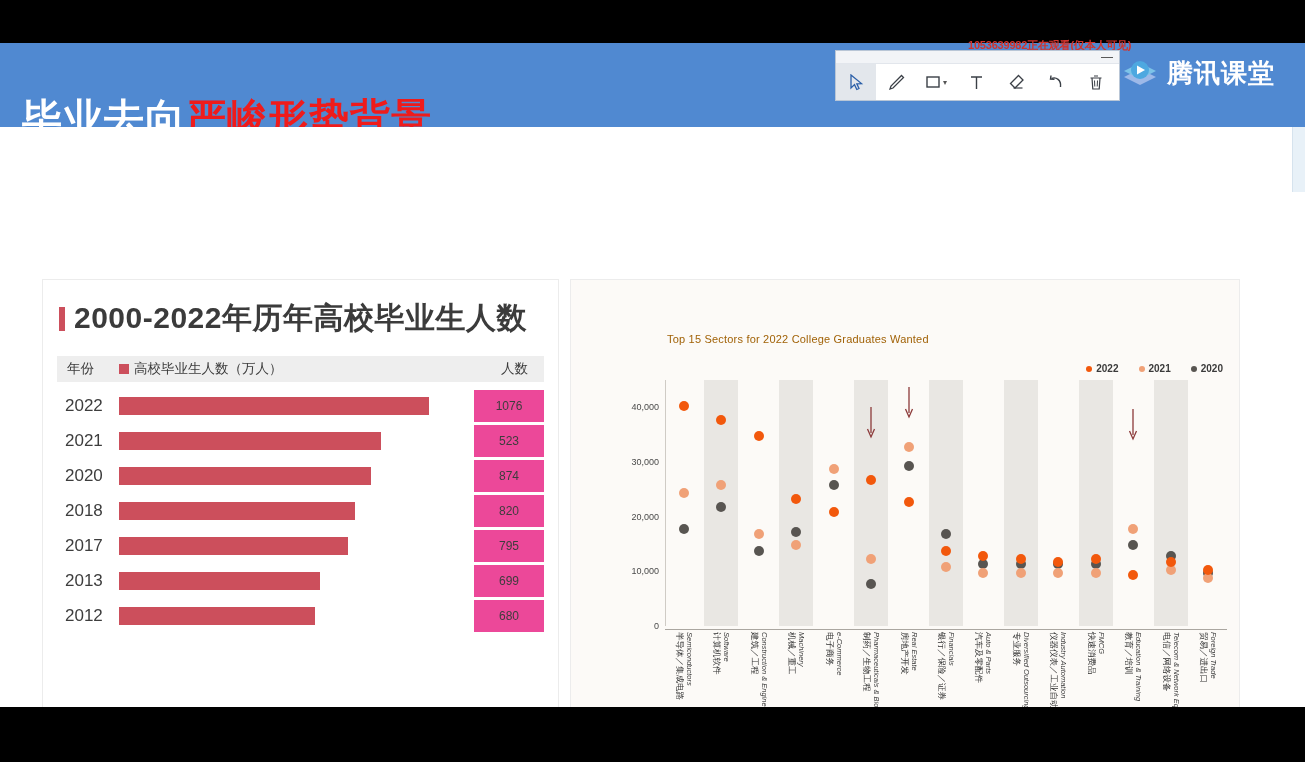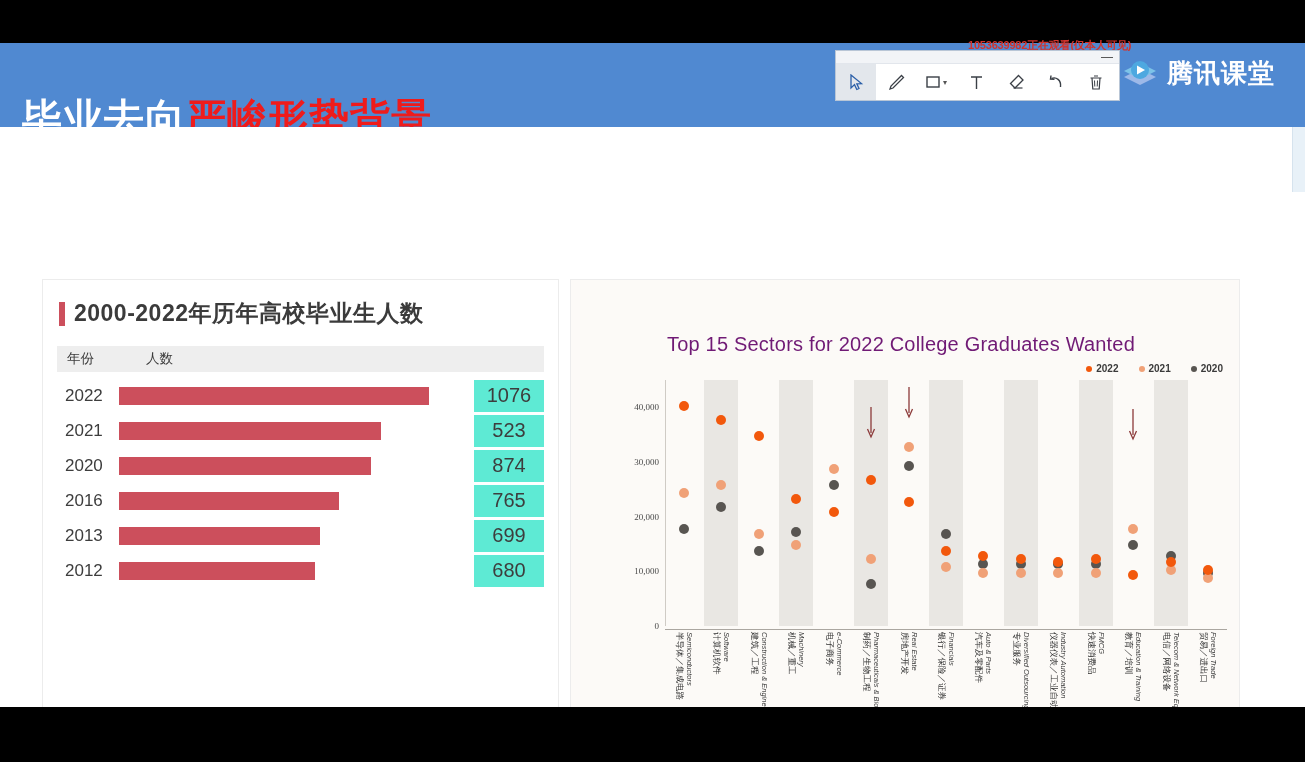--- a/index.html
+++ b/index.html
@@ -85,71 +85,71 @@
   }
 
   
   .card-left {
     position:absolute; left:42px; top:152px; width:517px; height:555px;
     background:#ffffff; border:1px solid #ececec;
     overflow:hidden;
   }
   .left-head { display:flex; align-items:center; margin:18px 0 0 16px; }
   .red-tick { width:6px; height:24px; background:#cc4f5c; margin-right:9px; }
-  .left-title { font-size:23px; font-weight:700; color:#3b3b3b; letter-spacing:.5px; }
+  .left-title { font-size:30px; font-weight:700; color:#3b3b3b; letter-spacing:.5px; }
 
   .tbl-header {
     margin:17px 14px 0 14px; height:26px; background:#eeeeee;
     display:flex; align-items:center; font-size:13.5px; color:#3b3b3b;
   }
   .th-year { width:62px; padding-left:10px; }
   .th-legend { flex:1; display:flex; align-items:center; gap:5px; }
   .legend-sq { width:10px; height:10px; background:#cc4f5c; display:inline-block; }
   .th-count { width:70px; text-align:right; padding-right:16px; }
 
   .rows { margin:6px 14px 0 14px; }
   .row {
     height:35px; display:flex; align-items:center;
   }
   .r-year { width:62px; padding-left:8px; font-size:17px; color:#3d3d3d; }
   .r-barwrap { flex:1; height:35px; display:flex; align-items:center; padding-right:8px; }
   .r-bar { height:18px; background:#cc4f5c; }
   .r-val {
-    width:70px; height:32px; background:#5eead4; font-size:20px; color:#3d3d3d;
+    width:70px; height:32px; background:#ec4899; font-size:12px; color:#3d3d3d;
     display:flex; align-items:center; justify-content:center;
   }
 
   
   .card-right {
     position:absolute; left:570px; top:152px; width:670px; height:555px;
     background:#fcfaf7; border:1px solid #ececec; overflow:hidden;
   }
   .dp-title-cn {
     position:absolute; left:96px; top:22px; font-size:23px; font-weight:700;
     color:#2c2c2c; white-space:nowrap; letter-spacing:1px;
   }
   .dp-title-en {
-    position:absolute; left:96px; top:53px; font-size:20px; color:#701a75;
+    position:absolute; left:96px; top:53px; font-size:11px; color:#a16207;
     white-space:nowrap; letter-spacing:.2px;
   }
   .dp-legend {
     position:absolute; right:16px; top:83px; display:flex; gap:20px; align-items:center;
     font-size:10px; color:#3a3a3a; font-weight:700;
   }
   .dp-legend .li { display:flex; align-items:center; gap:4px; }
   .dp-legend .dot { width:6px; height:6px; border-radius:50%; display:inline-block; }
 
   .plot {
     position:absolute; left:42px; top:100px; width:614px; height:250px;
   }
   .y-axis-line { position:absolute; left:52px; top:0; width:1px; height:246px; background:#cfcbc5; }
   .x-axis-line { position:absolute; left:52px; bottom:0px; width:562px; height:1px; background:#aaa6a0; }
   .y-tick {
     position:absolute; right:100%; transform:translateY(-50%); padding-right:6px;
-    font-size:9px; color:#4a4a4a; white-space:nowrap;font-family:Liberation Serif, serif;
+    font-size:9px; color:#4a4a4a; white-space:nowrap;
   }
   .ytick-holder { position:absolute; left:52px; width:0; }
   .band {
     position:absolute; top:0; height:246px; background:#e3e0dc; opacity:.75;
   }
   .pt { position:absolute; border-radius:50%; transform:translate(-50%,50%); }
 
   .arrow { position:absolute; transform:translateX(-50%); }
 
   .xlabels { position:absolute; left:42px; top:352px; width:614px; height:150px; }
@@ -264,20 +264,24 @@
 
   <div class="slide">
 
     <div class="card-left">
       <div class="left-head">
         <span class="red-tick"></span>
         <span class="left-title">2000-2022年历年高校毕业生人数</span>
       </div>
       <div class="tbl-header">
         <span class="th-year">年份</span>
+        <span class="th-legend">
+          <span class="legend-sq"></span>
+          <span>高校毕业生人数（万人）</span>
+        </span>
         <span class="th-count">人数</span>
       </div>
       <div class="rows" id="bar-rows">
           <div class="row">
             <span class="r-year">2022</span>
             <span class="r-barwrap">
               <span class="r-bar" style="width: 310px; background: rgb(204, 79, 92);"></span>
             </span>
             <span class="r-val">1076</span>
           </div>
@@ -289,25 +293,32 @@
             <span class="r-val">523</span>
           </div>
           <div class="row">
             <span class="r-year">2020</span>
             <span class="r-barwrap">
               <span class="r-bar" style="width: 251.803px; background: rgb(204, 79, 92);"></span>
             </span>
             <span class="r-val">874</span>
           </div>
           <div class="row">
-            <span class="r-year">2016</span>
-            <span class="r-barwrap">
-              <span class="r-bar" style="width: 220.4px; background: rgb(204, 79, 92);"></span>
-            </span>
-            <span class="r-val">765</span>
+            <span class="r-year">2018</span>
+            <span class="r-barwrap">
+              <span class="r-bar" style="width: 236.245px; background: rgb(204, 79, 92);"></span>
+            </span>
+            <span class="r-val">820</span>
+          </div>
+          <div class="row">
+            <span class="r-year">2017</span>
+            <span class="r-barwrap">
+              <span class="r-bar" style="width: 229.043px; background: rgb(204, 79, 92);"></span>
+            </span>
+            <span class="r-val">795</span>
           </div>
           <div class="row">
             <span class="r-year">2013</span>
             <span class="r-barwrap">
               <span class="r-bar" style="width: 201.385px; background: rgb(204, 79, 92);"></span>
             </span>
             <span class="r-val">699</span>
           </div>
           <div class="row">
             <span class="r-year">2012</span>

